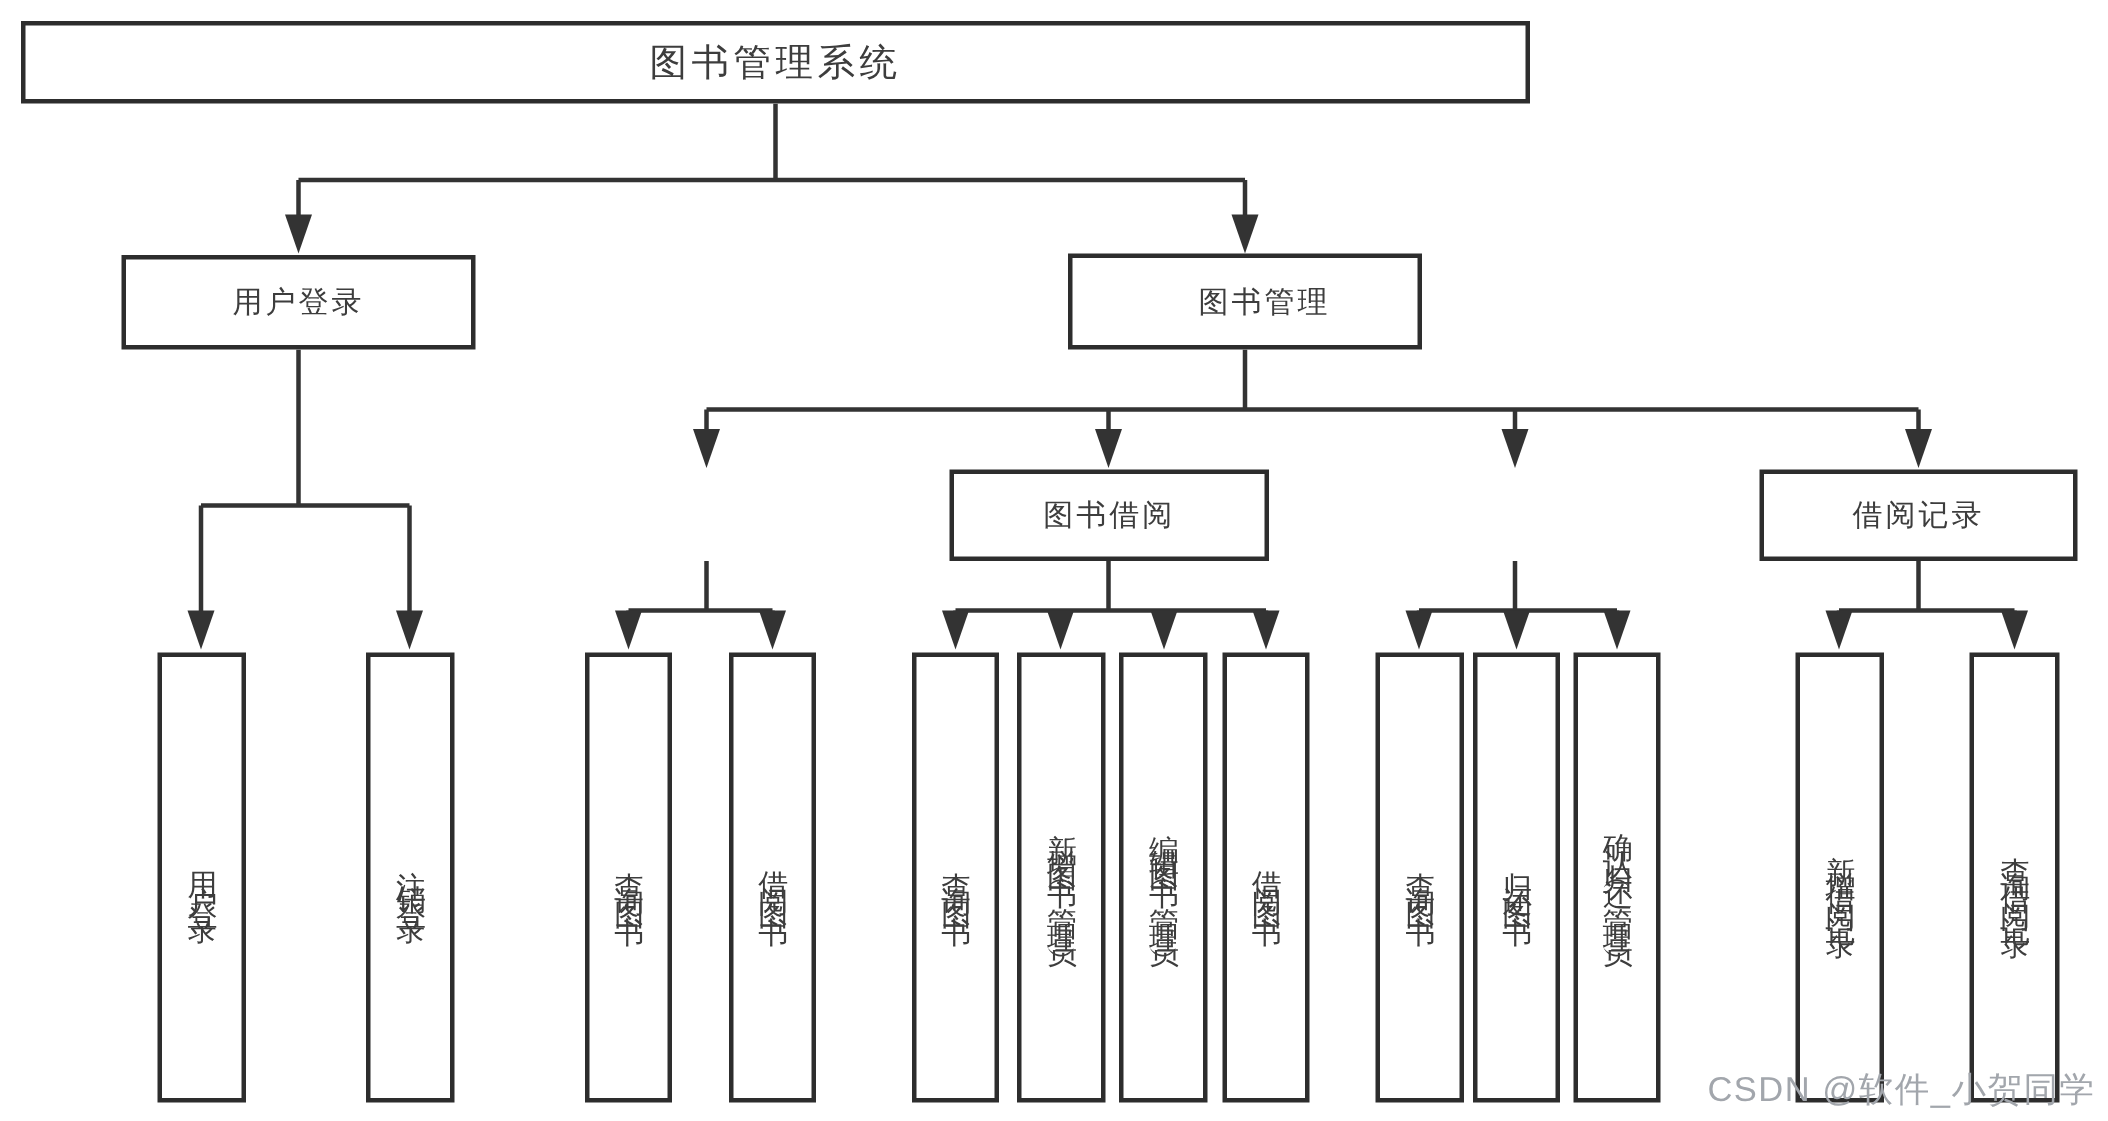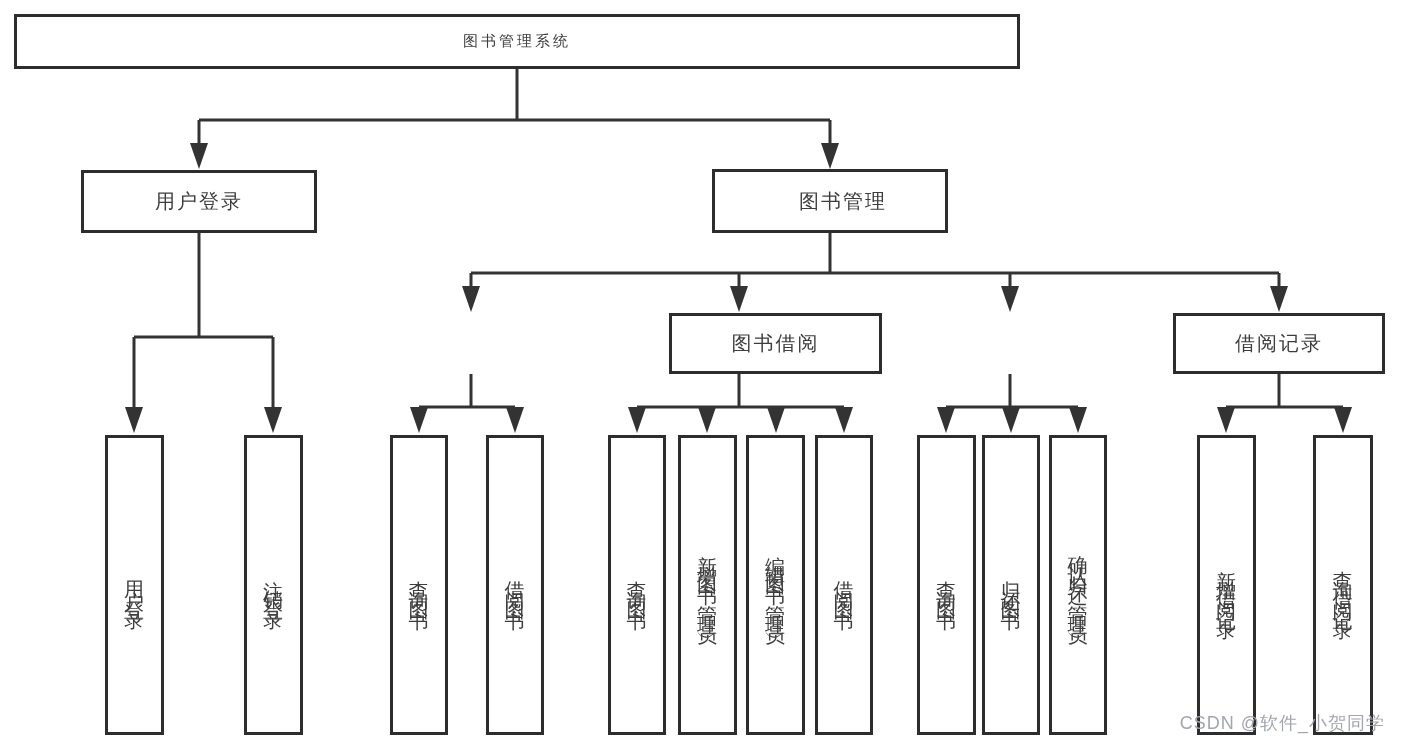--- a/index.html
+++ b/index.html
@@ -15,26 +15,26 @@
   .arrow { fill:var(--line,#333333); stroke:none; }
   .node {
     position:absolute; box-sizing:border-box;
     background:var(--box-fill,#ffffff);
     border:3px solid var(--box-border,#2d2d2d);
     display:flex; align-items:center; justify-content:center;
     color:var(--text,#3d3d3d);
     font-size:20px; letter-spacing:2px;
     text-align:center;
   }
-  .root-node  { left:14px;  top:14px;  width:1006px; height:55px; font-size:15px; letter-spacing:3px; }
+  .root-node  { left:14px;  top:14px;  width:1006px; height:55px; font-size:25px; letter-spacing:3px; }
   .n-user     { left:81px;  top:170px; width:236px;  height:63px; }
   .n-mgmt     { left:712px; top:169px; width:236px;  height:64px;padding-left:26px; }
   .l3         { top:313px;  height:61px; }
   .n-rec      { left:364px; width:214px; }
-  .n-borrow   { left:633px; width:213px;margin-left:36px; }
+  .n-borrow   { left:633px; width:213px; }
   .n-current  { left:903px; width:214px; }
   .n-records  { left:1173px; width:212px; }
   .leaf       { top:435px; height:300px; }
   .vtext {
     writing-mode:vertical-rl;
     text-orientation:mixed;
     letter-spacing:10px;
     font-size:20px;
     line-height:1;
     white-space:nowrap;
@@ -46,23 +46,23 @@
   .lf5  { left:608px;  width:58px; }
   .lf6  { left:678px;  width:59px; }
   .lf7  { left:746px;  width:59px; }
   .lf8  { left:815px;  width:58px; }
   .lf9  { left:917px;  width:59px; }
   .lf10 { left:982px;  width:58px; }
   .lf11 { left:1049px; width:58px; }
   .lf12 { left:1197px; width:59px; }
   .lf13 { left:1313px; width:60px; }
   .watermark {
-    position:absolute; right:20px; top:711px;
+    position:absolute; right:8px; top:711px;
     color:var(--watermark,#a2a6ac);
-    font-size:18px; letter-spacing:1px;
+    font-size:23px; letter-spacing:1px;
     z-index:5;
   }
 </style>
 </head>
 <body>
 
 <div class="stage">
 
   <svg class="wires" viewBox="0 0 1405 747" xmlns="http://www.w3.org/2000/svg">
 

